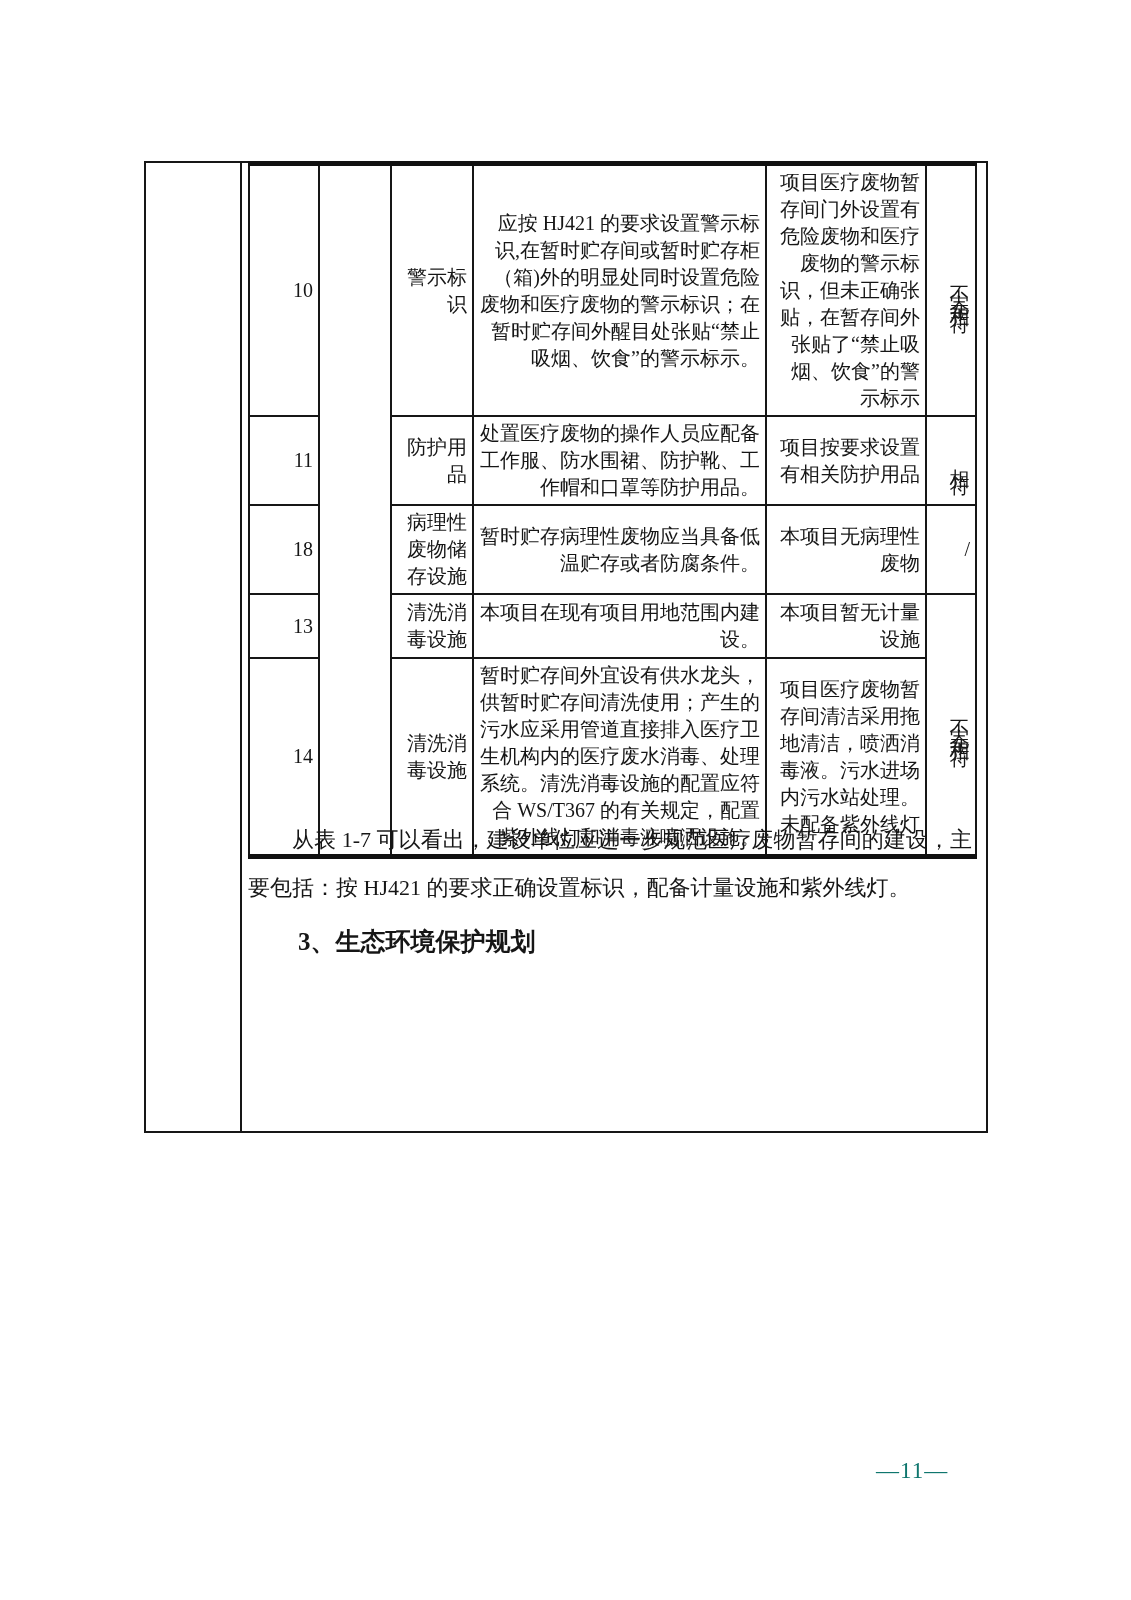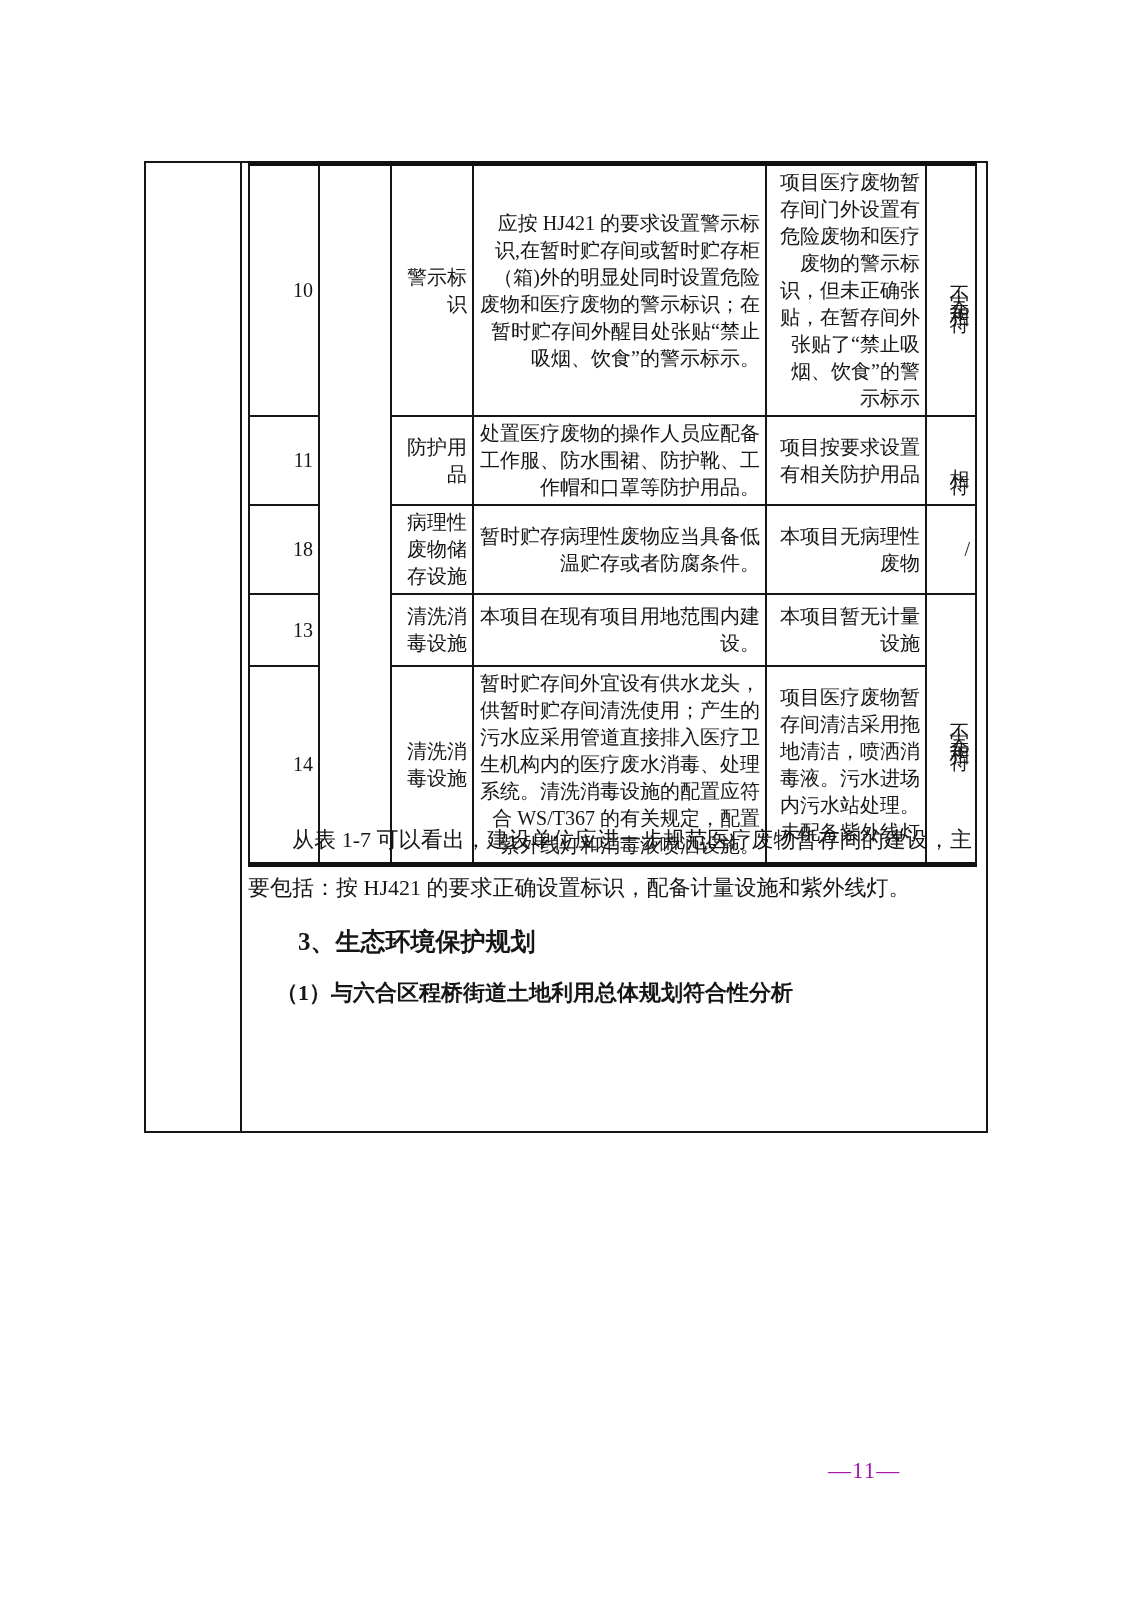--- a/index.html
+++ b/index.html
@@ -51,21 +51,21 @@
     vertical-align: middle;
     font-size: 20px;
     line-height: 27px;
     padding: 3px 5px;
     box-sizing: border-box;
     word-break: break-all;
   }
   .row-10 { height: 228px; }
   .row-11 { height: 77px; }
   .row-12 { height: 77px; }
-  .row-13 { height: 72px; }
+  .row-13 { height: 64px; }
   .row-14 { height: 176px; }
   .c-comp { padding: 2px 0; }
   .vtext {
     writing-mode: vertical-rl;
     text-orientation: upright;
     display: inline-block;
     letter-spacing: 7px;
     line-height: 1;
     font-size: 20px;
   }
@@ -92,25 +92,25 @@
   }
   .heading-2 {
     margin: 22px 0 0 28px;
     font-size: 22px;
     font-weight: bold;
     line-height: 28px;
   }
   .para-land { margin-top: 15px; line-height: 47px; }
   .page-number {
     position: absolute;
-    left: 828px;
+    left: 876px;
     top: 1458px;
     font-size: 23px;
     letter-spacing: 1px;
-    color: #a21caf;
+    color: #0f766e;
   }
 </style>
 </head>
 <body>
 
 <div class="page">
 
   <div class="frame">
     <div class="left-divider"></div>
 
@@ -158,19 +158,18 @@
           <td class="c-item">清洗消毒设施</td>
           <td class="c-req">暂时贮存间外宜设有供水龙头，供暂时贮存间清洗使用；产生的污水应采用管道直接排入医疗卫生机构内的医疗废水消毒、处理系统。清洗消毒设施的配置应符合 WS/T367 的有关规定，配置紫外线灯和消毒液喷洒设施。</td>
           <td class="c-act">项目医疗废物暂存间清洁采用拖地清洁，喷洒消毒液。污水进场内污水站处理。未配备紫外线灯</td>
         </tr>
       </tbody>
     </table>
 
     <div class="text-area">
       <p class="para para-summary">从表 1-7 可以看出，建设单位应进一步规范医疗废物暂存间的建设，主要包括：按 HJ421 的要求正确设置标识，配备计量设施和紫外线灯。</p>
       <h2 class="heading-1">3、生态环境保护规划</h2>
-      <h3 class="heading-2">（1）与六合区程桥街道土地利用总体规划符合性分析</h3>
     </div>
   </div>
 
   <div class="page-number">—11—</div>
 
 </div>
 
 </body></html>

